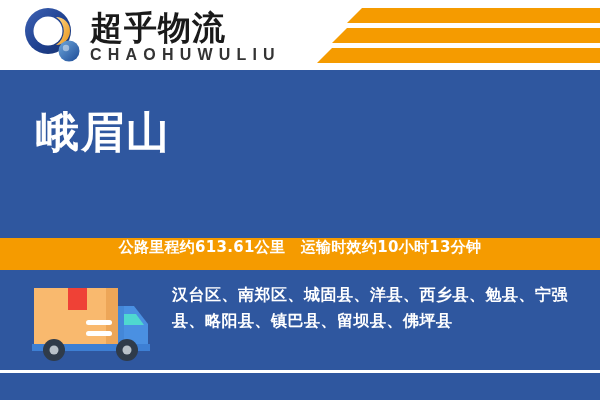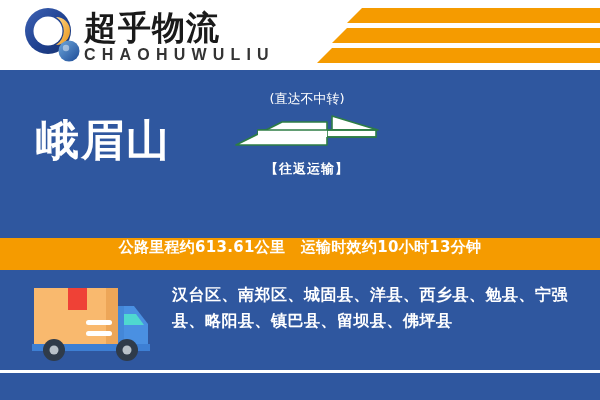--- a/index.html
+++ b/index.html
@@ -32,20 +32,21 @@
     display: flex;
     align-items: center;
   }
   .logo-mark {
     position: relative;
     width: 62px;
     height: 58px;
     flex: 0 0 auto;
   }
   .logo-brand {
+    margin-left: 6px;
     display: flex;
     flex-direction: column;
     justify-content: space-between;
   }
   .brand-cn {
     font-family: "DejaVu Sans", "Liberation Sans", sans-serif;
     font-size: 33px;
     font-weight: bold;
     color: #1a1a1a;
     letter-spacing: 1px;
@@ -77,21 +78,21 @@
   }
 
   
   .route-row {
     position: absolute;
     left: 0; top: 0;
     width: 600px; height: 160px;
   }
   .city {
     position: absolute;
-    top: 42px;
+    top: 34px;
     font-family: "DejaVu Sans", "Liberation Sans", sans-serif;
     font-size: 43px;
     font-weight: bold;
     color: #ffffff;
     line-height: 56px;
     white-space: nowrap;
     letter-spacing: 2px;
   }
   .city-from { left: 36px; }
   .city-to   { left: 398px; }
@@ -226,41 +227,20 @@
     </div>
 
   </div>
 
   <div class="body-panel">
 
     <div class="route-row">
 
       <div class="city city-from">峨眉山</div>
 
-      <div class="arrow-block">
-
-        <div class="arrow-note arrow-note-top">(直达不中转)</div>
-
-        <div class="arrow-svg-wrap">
-          <svg width="150" height="40" viewBox="0 0 150 40">
-
-            <polygon points="100,2 146,16 100,16 100,2" fill="#ffffff" stroke="#2e7d45" stroke-width="1.6" stroke-linejoin="round"></polygon>
-            <rect x="26" y="16" width="118" height="7" fill="#ffffff" stroke="#2e7d45" stroke-width="1.6"></rect>
-
-            <polygon points="50,8 4,31 95,31 95,8" fill="#ffffff" stroke="#2e7d45" stroke-width="1.6" stroke-linejoin="round"></polygon>
-            <rect x="26" y="16" width="69" height="7" fill="#ffffff"></rect>
-            <line x1="26" y1="16" x2="95" y2="16" stroke="#2e7d45" stroke-width="1.6"></line>
-            <line x1="95" y1="16" x2="144" y2="16" stroke="#2e7d45" stroke-width="1.6"></line>
-            <line x1="95" y1="23" x2="144" y2="23" stroke="#2e7d45" stroke-width="1.6"></line>
-          </svg>
-        </div>
-
-        <div class="arrow-note arrow-note-bottom">【往返运输】</div>
-
-      </div>
 
 
     </div>
 
     <div class="info-bar">
       <span class="info-bar-text">公路里程约613.61公里　运输时效约10小时13分钟</span>
     </div>
 
     <div class="district-area">
 

